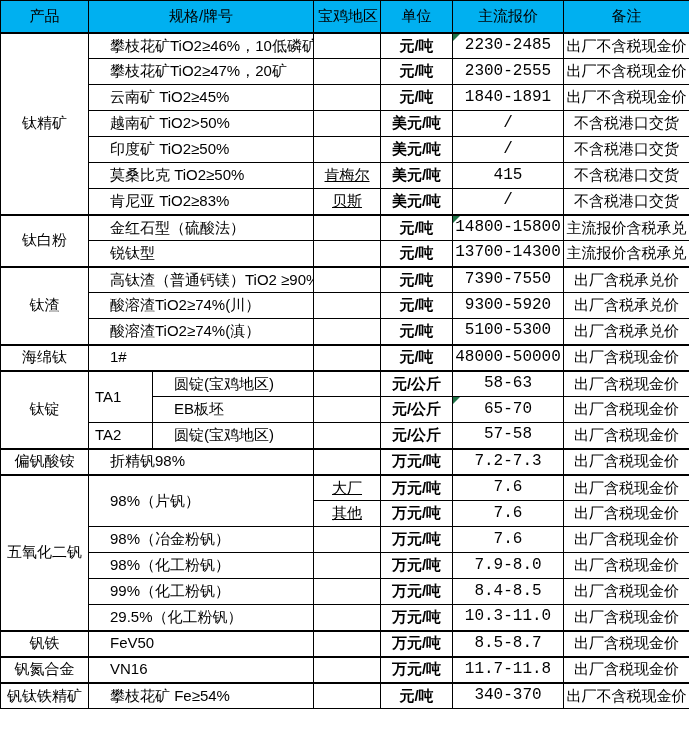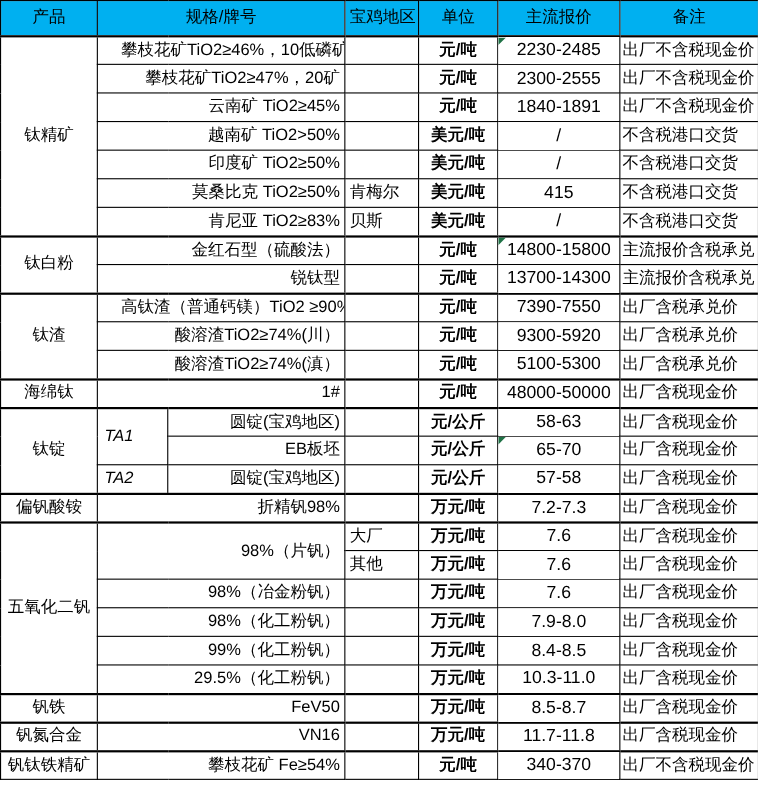--- a/index.html
+++ b/index.html
@@ -28,26 +28,26 @@
   tbody tr { height: 26px; }
   th {
     background: #00B0F0;
     font-weight: normal;
     text-align: center;
     border-bottom-width: 2px;
   }
   
   tr.gs > th, tr.gs > td { border-top-width: 2px; }
   .c-product { text-align: center; margin-left: 40px; }
-  .c-ta      { text-align: left; padding-left: 6px; font-style: italic; }
-  .c-spec    { text-align: right; padding-left: 21px; }
-  .c-vendor  { text-align: left; }
+  .c-ta      { text-align: left; padding-left: 6px; }
+  .c-spec    { text-align: left; padding-left: 21px; }
+  .c-vendor  { text-align: center; text-decoration: underline; }
   .c-unit    { text-align: center; font-weight: bold; }
-  .c-price   { text-align: center; font-size: 16px; position: relative; padding: 0 2px; }
-  .c-note    { text-align: left; padding: 0 2px; }
+  .c-price   { text-align: center; font-size: 16px; position: relative; padding: 0 2px; font-family: Liberation Mono, monospace; }
+  .c-note    { text-align: center; padding: 0 2px; }
   .flag {
     position: absolute; top: 0; left: 0;
     width: 0; height: 0;
     border-top: 7px solid #1F7246;
     border-right: 7px solid transparent;
   }
 </style>
 </head>
 <body>
 

